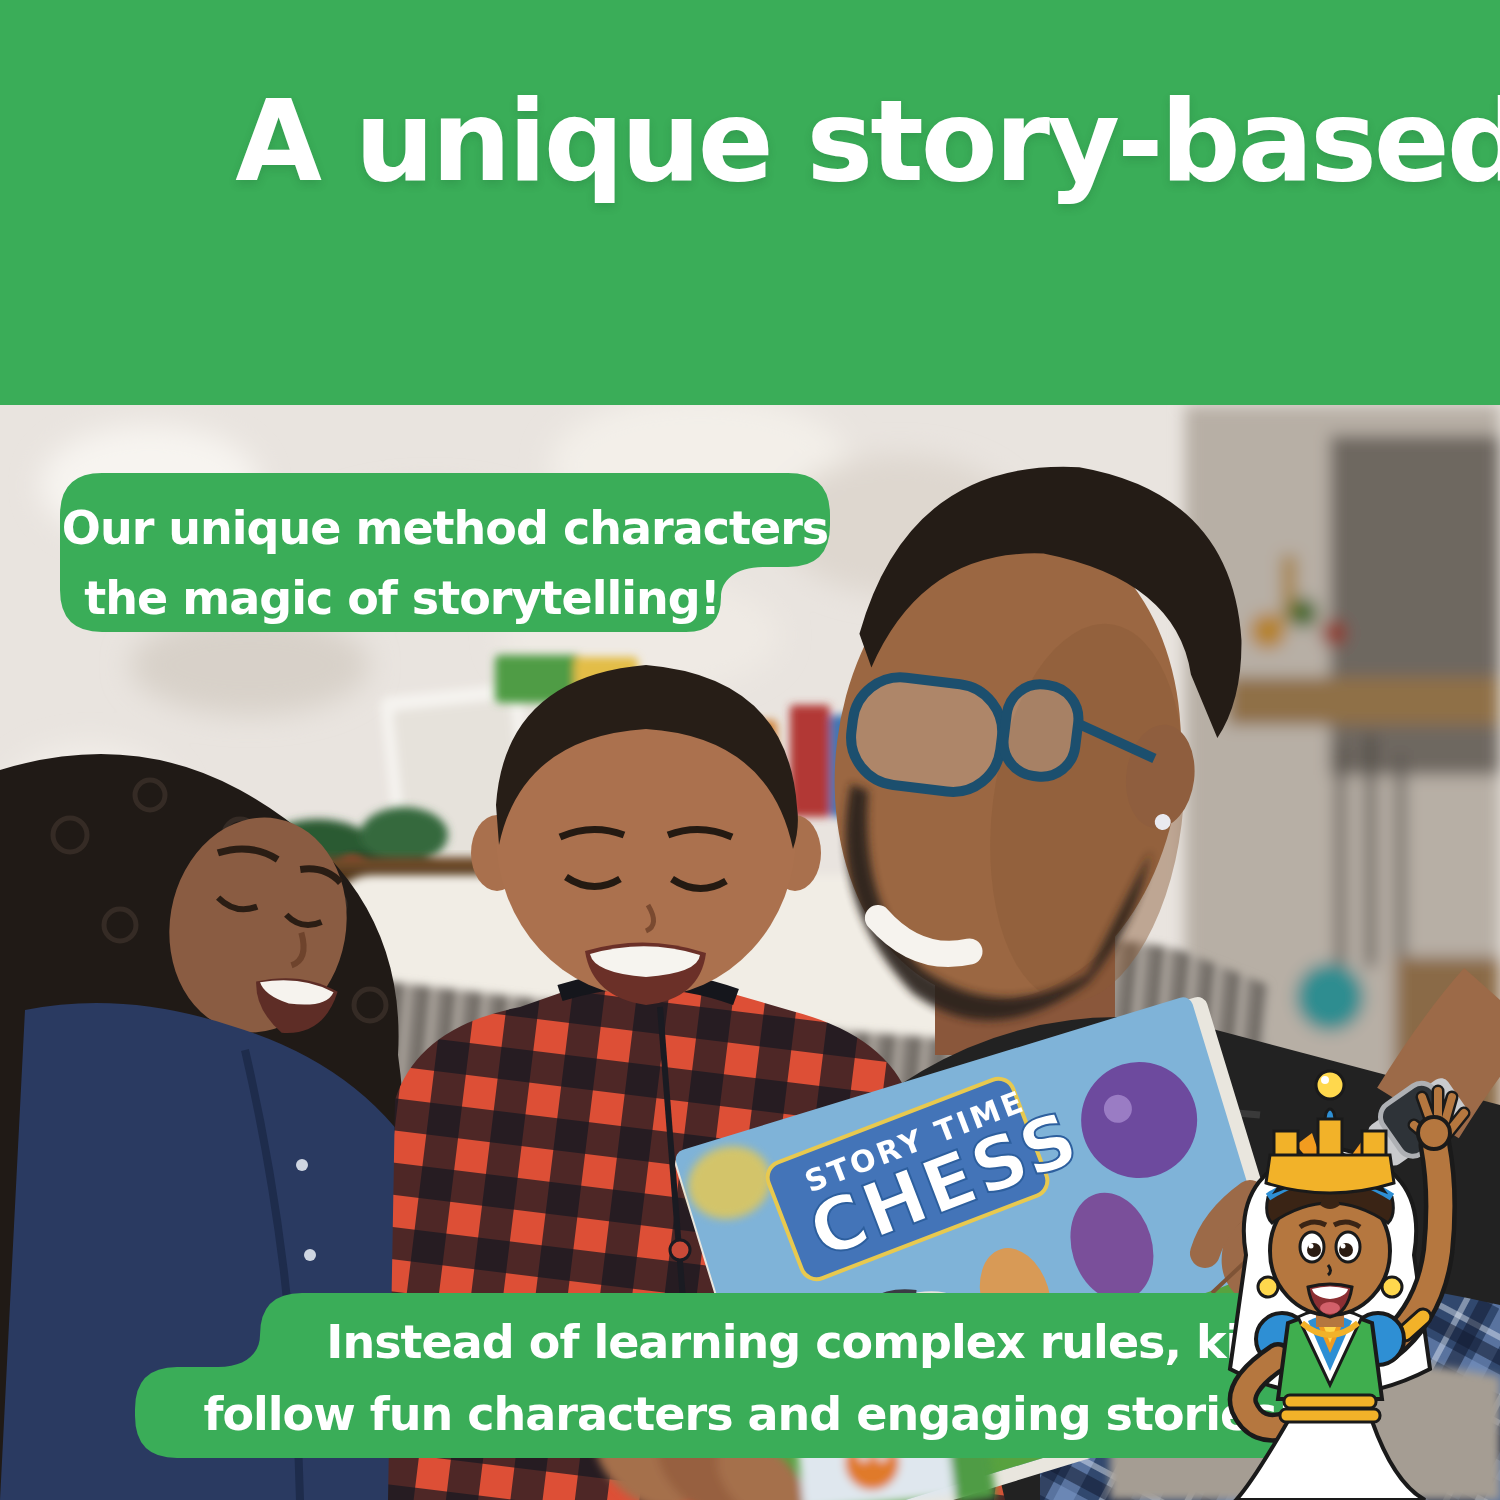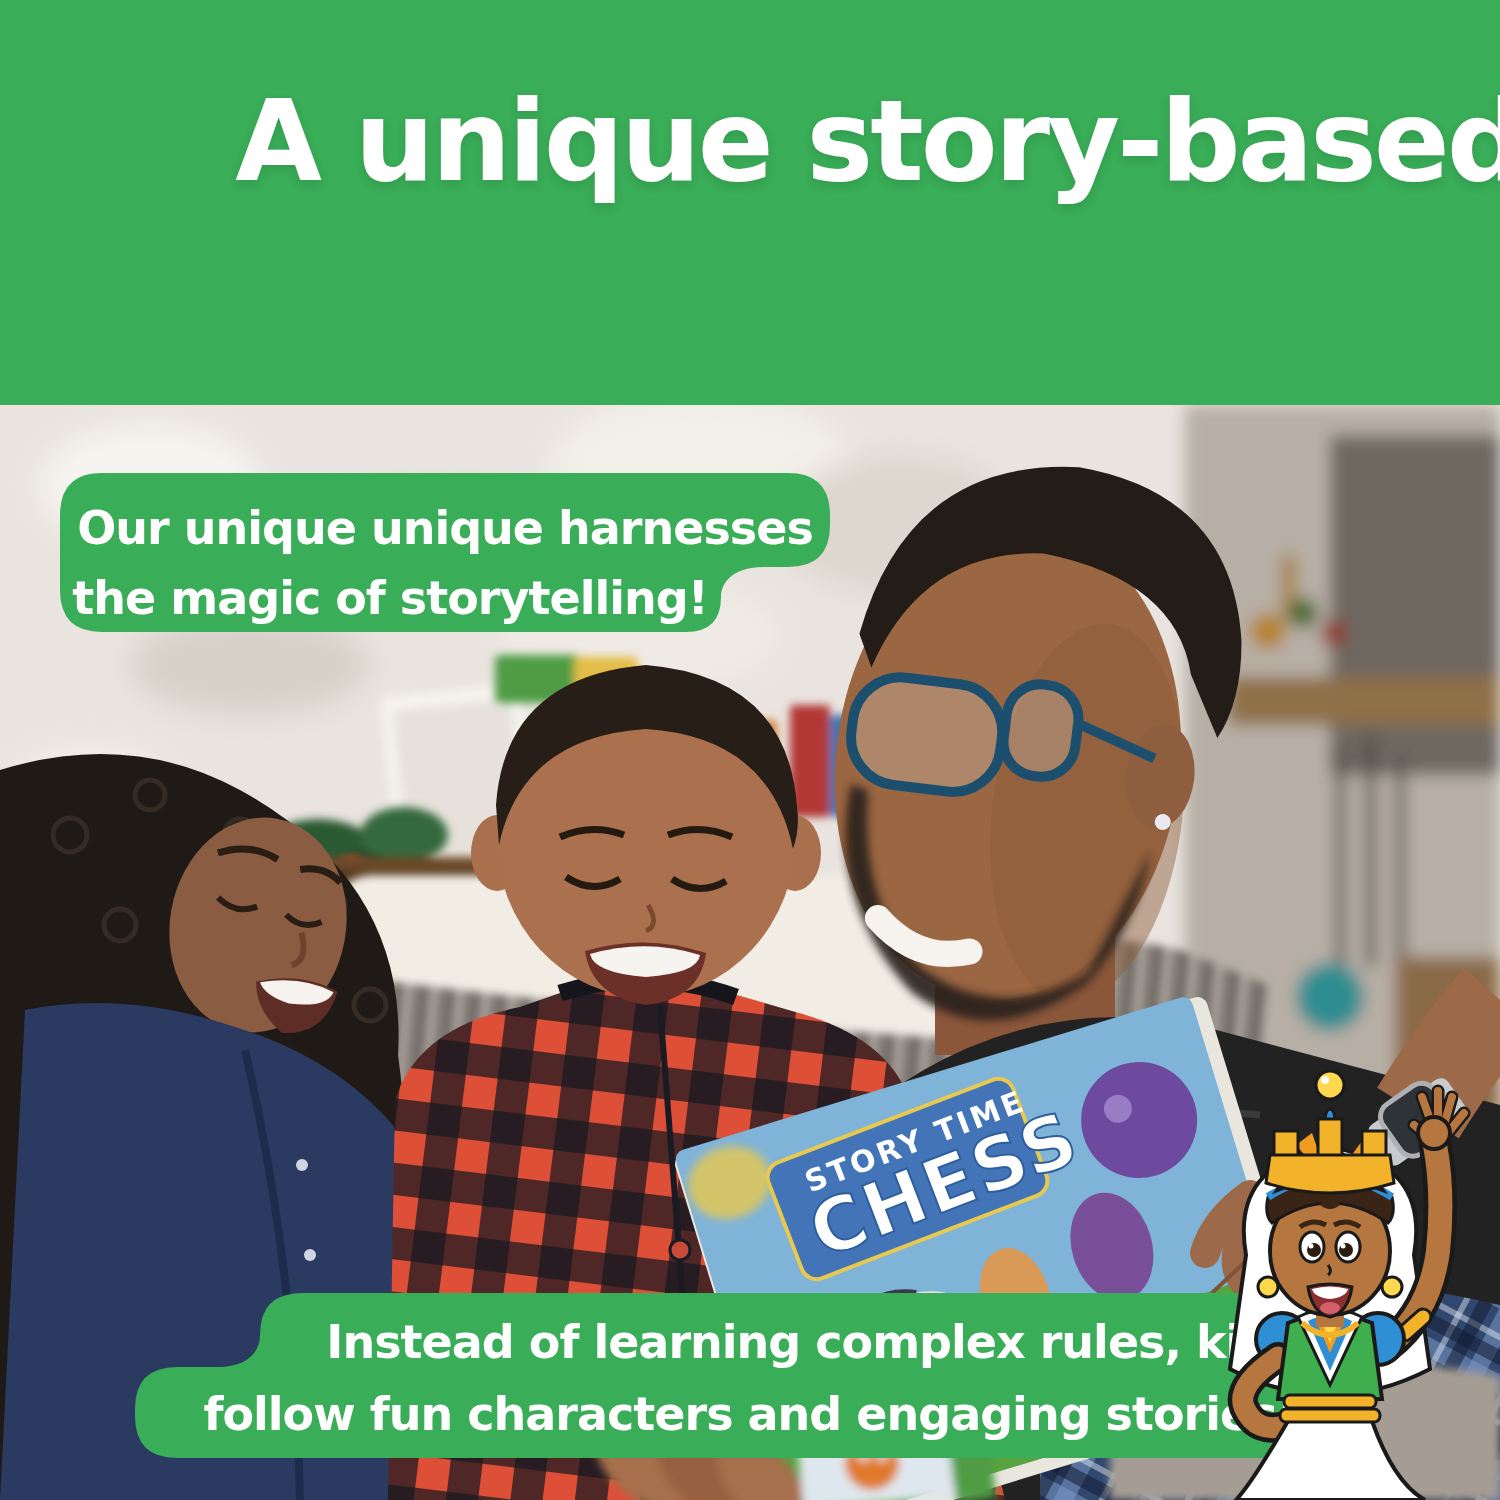--- a/index.html
+++ b/index.html
@@ -23,21 +23,21 @@
   .photo{position:absolute;left:0;top:405px;width:1500px;height:1095px;z-index:10;}
   
   .bubble{position:absolute;z-index:30;}
   .bubble svg{position:absolute;left:0;top:0;}
   .bubble-line{
     position:absolute;color:#ffffff;font-weight:bold;font-size:46px;
     letter-spacing:-1px;text-align:center;white-space:nowrap;
   }
   .bubble-top{left:60px;top:473px;width:775px;height:160px;}
   .bubble-top .l1{left:0;top:28px;width:770px;}
-  .bubble-top .l2{left:0;top:98px;width:660px;}
+  .bubble-top .l2{left:12px;top:98px;width:660px;}
   .bubble-bottom{left:135px;top:1293px;width:1230px;height:165px;}
   .bubble-bottom .l1{left:125px;top:22px;width:1105px;}
   .bubble-bottom .l2{left:0;top:94px;width:1230px;}
   
   .queen{position:absolute;left:1180px;top:1055px;width:300px;height:445px;z-index:40;}
 </style>
 </head>
 <body>
 
 <div class="canvas">
@@ -277,21 +277,21 @@
       <rect x="952" y="1030" width="40" height="66" fill="#4f9c44" transform="rotate(-8 972 1063)"></rect>
     </g>
   </svg>
 
   <div class="bubble bubble-top">
     <svg width="775" height="160" viewBox="0 0 775 160">
       <path d="M 42,0 H 728 Q 770,0 770,42 V 52 Q 770,94 728,94 H 703
                C 675,94 661,108 661,124
                Q 661,159 626,159 H 42 Q 0,159 0,117 V 42 Q 0,0 42,0 Z" fill="#3aad58"></path>
     </svg>
-    <div class="bubble-line l1">Our unique unique harnesses</div>
+    <div class="bubble-line l1">Our unique method characters</div>
     <div class="bubble-line l2">the magic of storytelling!</div>
   </div>
 
   <div class="bubble bubble-bottom">
     <svg width="1230" height="165" viewBox="0 0 1230 165">
       <path d="M 167,0 H 1188 Q 1230,0 1230,42 V 123 Q 1230,165 1188,165 H 42 Q 0,165 0,123 V 116
                Q 0,74 42,74 H 83 C 111,74 125,60 125,42 Q 125,0 167,0 Z" fill="#3aad58"></path>
     </svg>
     <div class="bubble-line l1">Instead of learning complex rules, kids</div>
     <div class="bubble-line l2">follow fun characters and engaging stories!</div>

